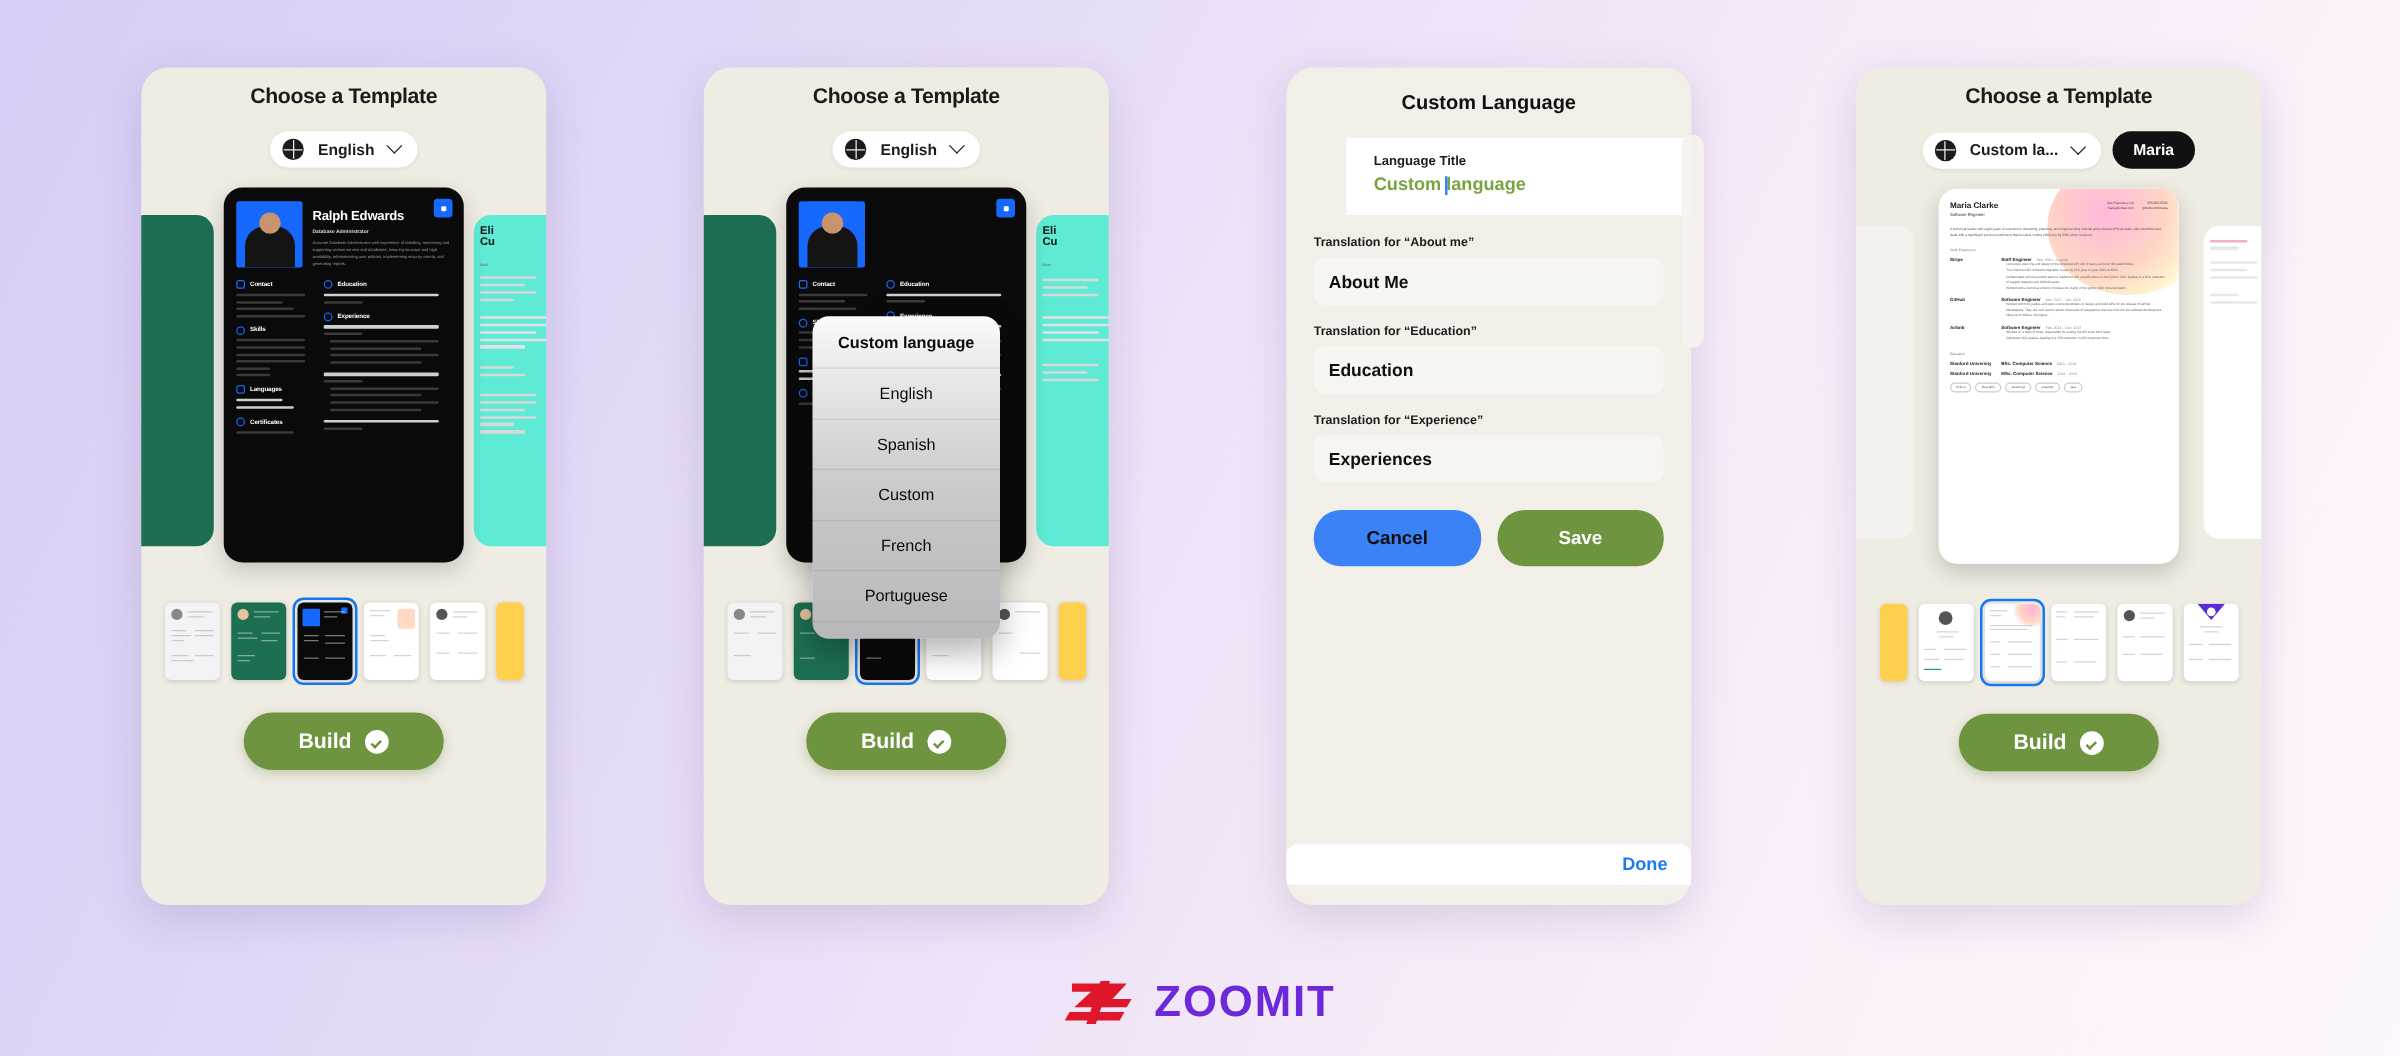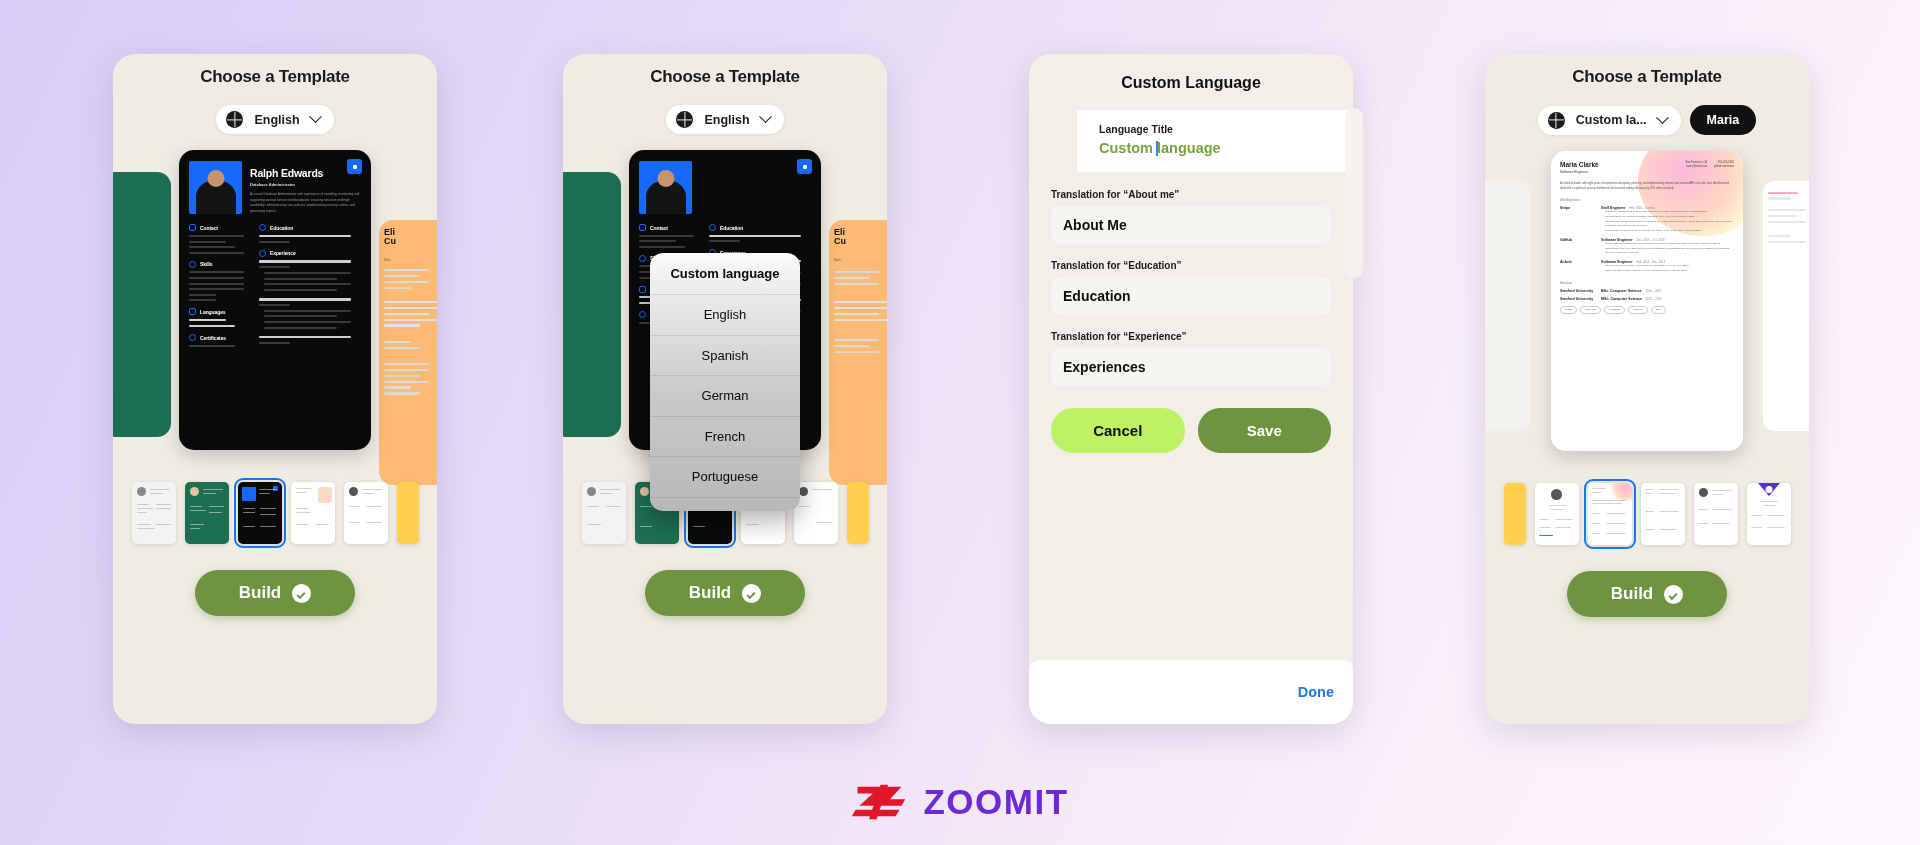--- a/index.html
+++ b/index.html
@@ -58,21 +58,21 @@
     padding:8px 17px; cursor:pointer;
   }
 
   
   .carousel { position:relative; height:312px; margin-top:16px; }
   .card-side {
     position:absolute; top:22px; width:70px; height:265px;
     border-radius:14px; overflow:hidden;
   }
   .card-left { left:-12px; background:#1d6f52; }
-  .card-right{ right:-12px; background:#fdba74;margin-top:48px; }
+  .card-right{ right:-12px; background:#5eead4; }
 
   .card-main {
     position:absolute; left:50%; transform:translateX(-50%);
     top:0; width:192px; height:300px;
     border-radius:15px; overflow:hidden;
     box-shadow:0 6px 18px rgba(0,0,0,.18);
     background:#0a0a0a;
   }
 
   
@@ -173,25 +173,25 @@
   .f-head{ text-align:center;font-size:16px;font-weight:bold;padding:20px 0 18px;color:#101010; }
   .f-title-box{ background:#fff; padding:13px 22px 15px;margin-left:48px; }
   .f-lbl-sm{ font-size:10.5px;font-weight:bold;color:#1b1b1b; }
   .f-title-val{ font-size:14.5px;font-weight:bold;color:#7aa33f;margin-top:5px;position:relative;display:inline-block;}
   .caret{ display:inline-block;width:1.7px;height:15px;background:#3b82f6;position:absolute;left:57px;top:1px; }
   .f-body{ padding:17px 22px 0; }
   .f-group{ margin-bottom:16px; }
   .f-lbl{ font-size:10px;font-weight:bold;color:#1b1b1b;margin-bottom:6px; }
   .f-input{ background:#f7f5f1;border-radius:9px;padding:11px 12px;font-size:14px;font-weight:bold;color:#101010; }
   .f-actions{ display:flex; gap:13px; padding:6px 22px 0; }
-  .f-cancel{ flex:1;background:#bef264;border:none;border-radius:22px;padding:14px 0;font-family:inherit;
+  .f-cancel{ flex:1;background:#3b82f6;border:none;border-radius:22px;padding:14px 0;font-family:inherit;
              font-size:15px;font-weight:bold;color:#101010;cursor:pointer; }
   .f-save{ flex:1;background:#6f9440;border:none;border-radius:22px;padding:14px 0;font-family:inherit;
              font-size:15px;font-weight:bold;color:#fff;cursor:pointer; }
-  .kb-bar{ position:absolute;left:0;right:0;bottom:0;height:64px;background:#fff;
+  .kb-bar{ position:absolute;left:0;right:0;bottom:16px;height:33px;background:#fff;
            border-radius:10px 10px 0 0;display:flex;align-items:center;justify-content:flex-end;padding-right:19px; }
   .kb-done{ color:#1d7af3;font-size:14.5px;font-weight:bold;cursor:pointer; }
   .p3-edge{ position:absolute;right:-12px;top:54px;width:24px;height:200px;border-radius:12px;background:#faf8f4;opacity:.9; }
 
   
   .logo{ position:absolute; left:50%; transform:translateX(-50%); bottom:22px;
          display:flex; align-items:center; gap:14px; }
   .logo-mark{ width:58px;height:42px;position:relative; }
   .logo-text{ font-size:35px;font-weight:bold;letter-spacing:1.5px;color:#6d28d9; }
 </style>
@@ -500,21 +500,21 @@
                 </div>
             </div>
           </div>
         </div>
       </div>
 
       <div class="dd">
         <div class="dd-item first">Custom language</div>
         <div class="dd-item">English</div>
         <div class="dd-item">Spanish</div>
-        <div class="dd-item">German</div>
+        <div class="dd-item">Custom</div>
         <div class="dd-item">French</div>
         <div class="dd-item">Portuguese</div>
         <div class="dd-item">Italian</div>
 
       </div>
     </div>
 
     <div class="thumbs">
       <div class="thumb tb-grey">
         <div class="t-av"></div>

